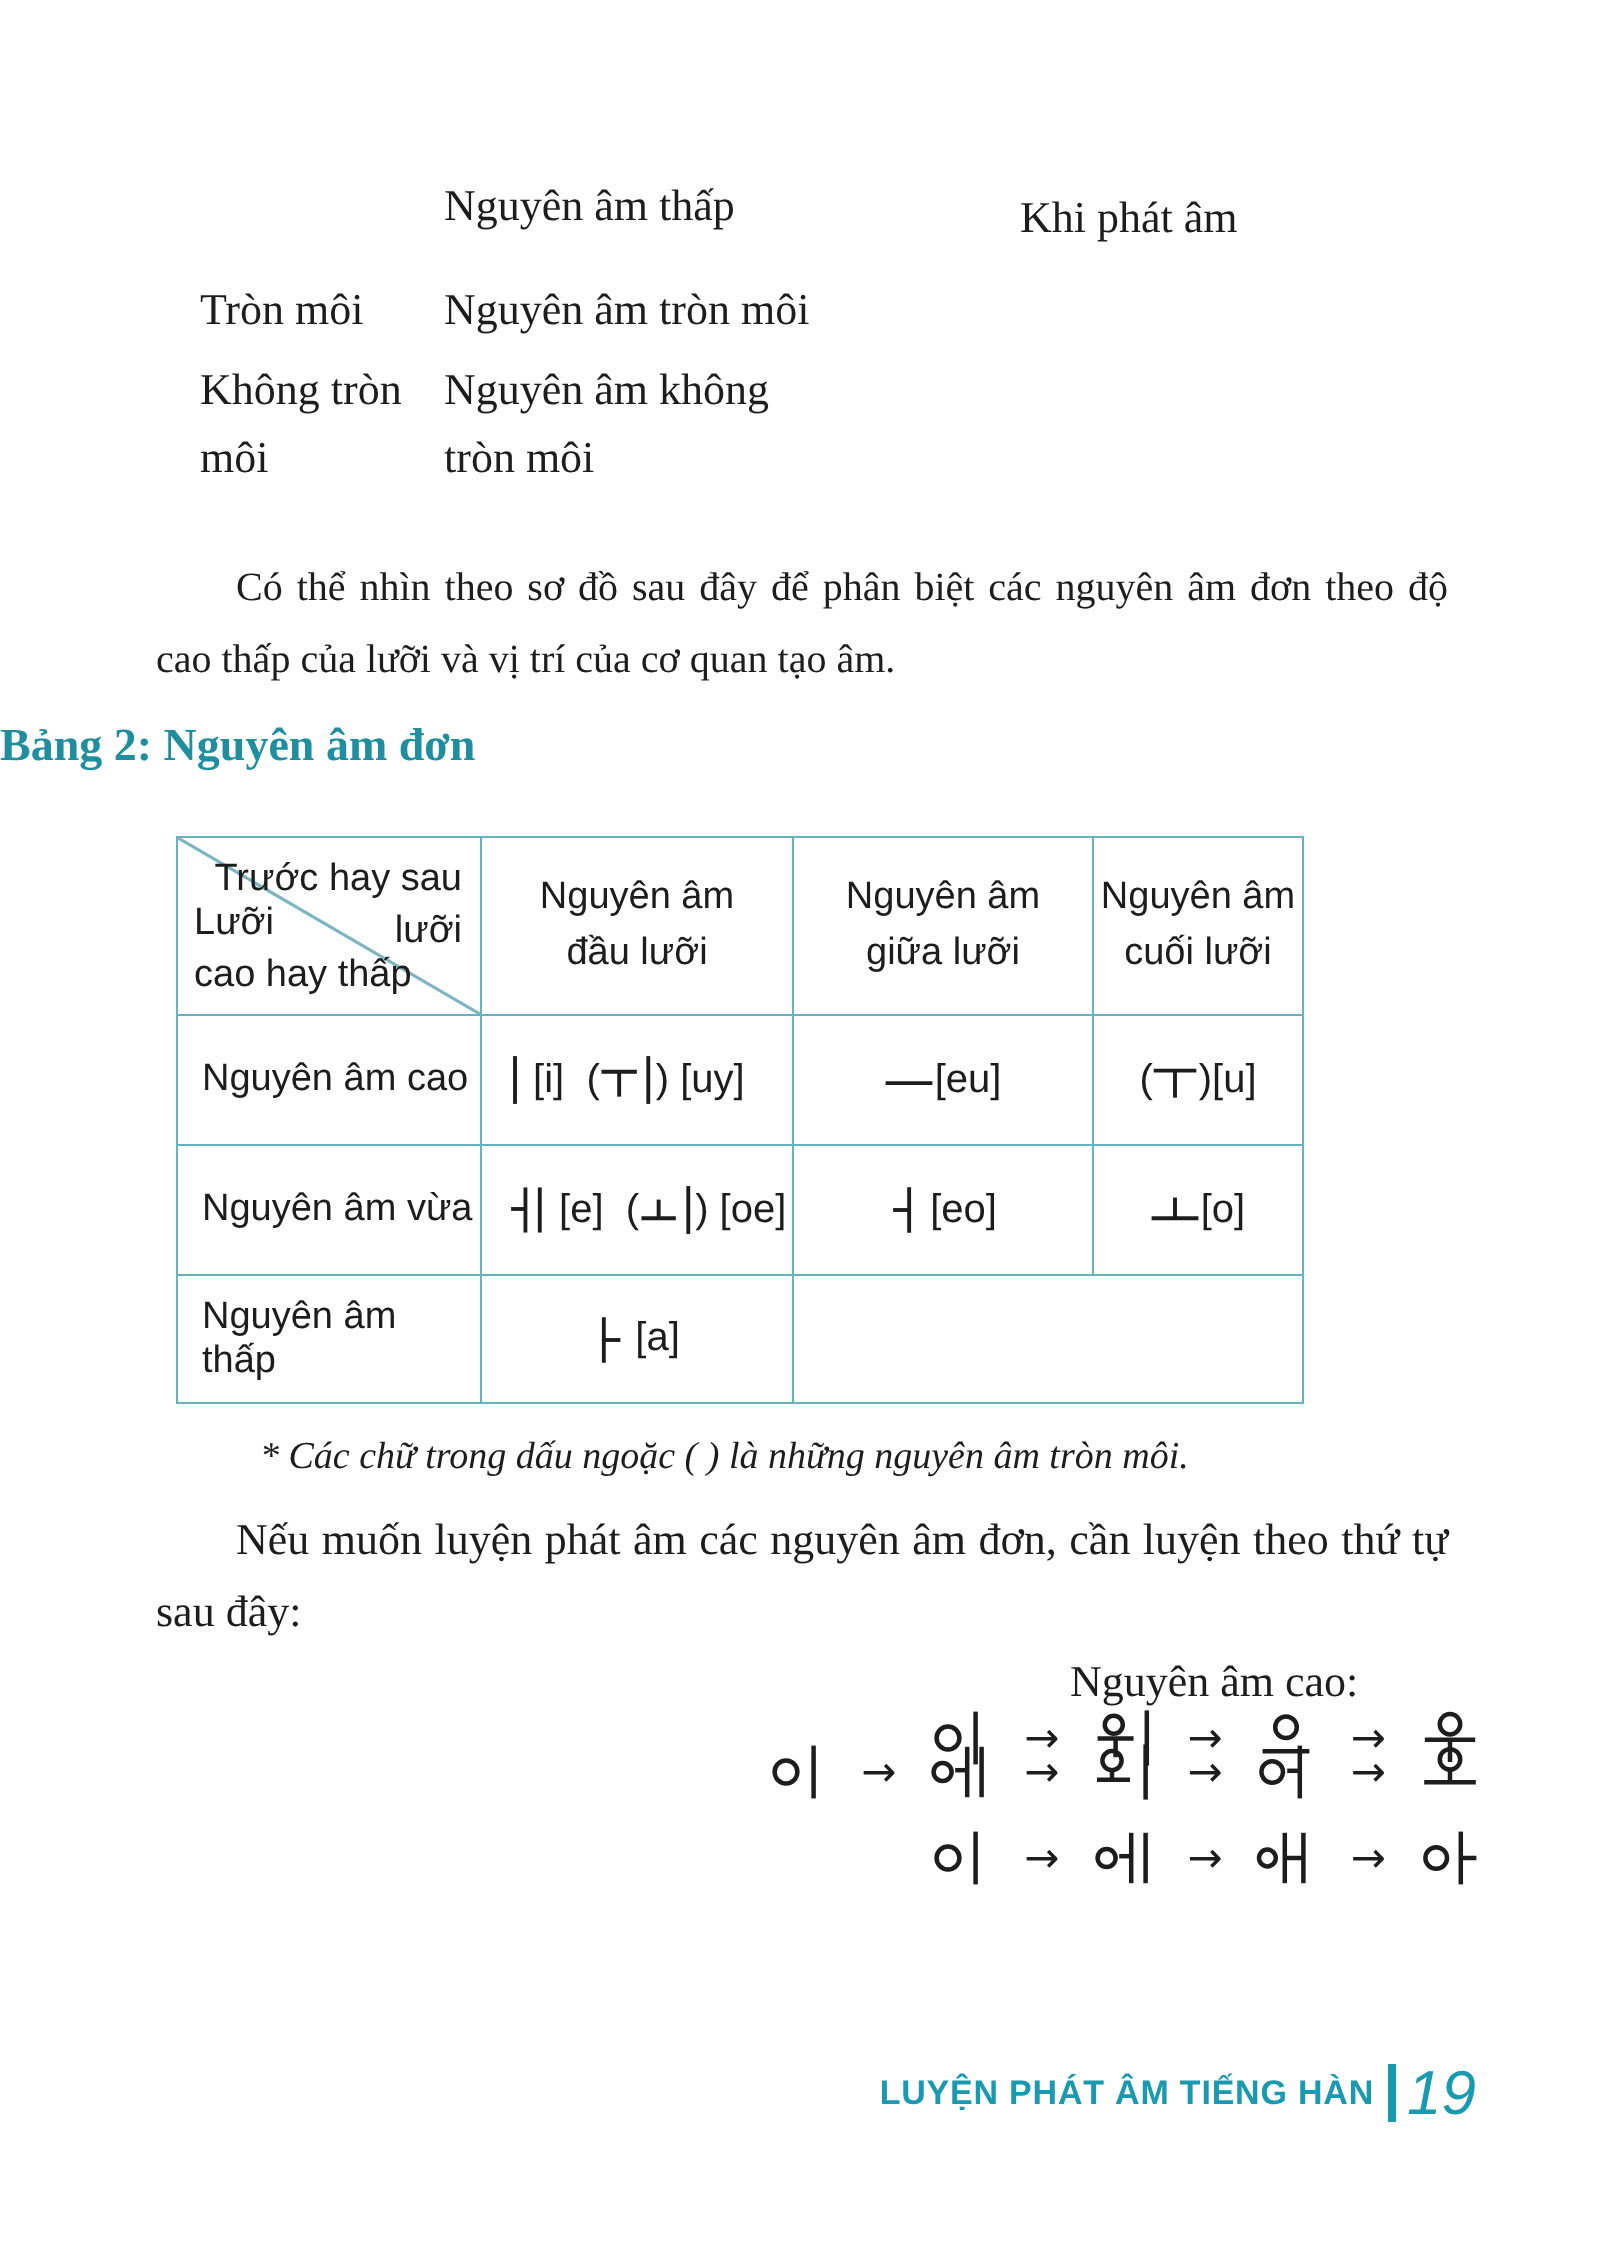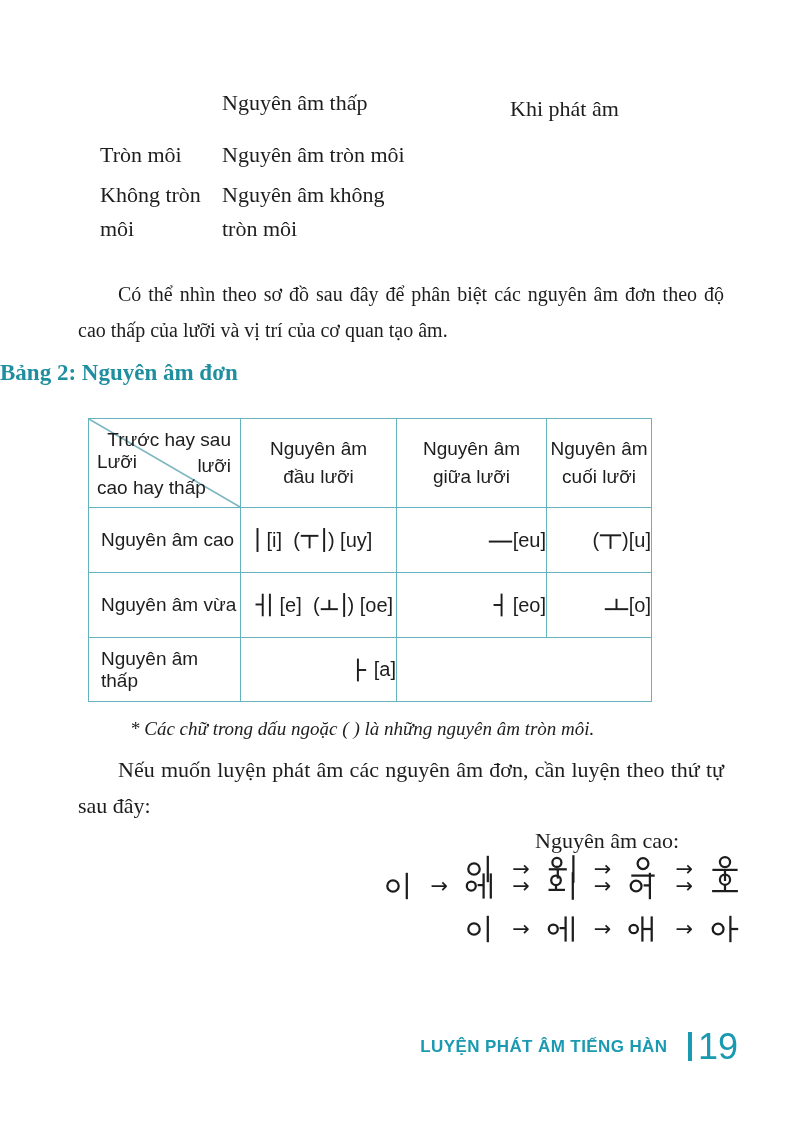--- a/index.html
+++ b/index.html
@@ -44,21 +44,21 @@
   .vcell{
     border-right:1.5px solid var(--tborder);
     border-bottom:1.5px solid var(--tborder);
     position:relative;display:flex;align-items:center;
   }
   .vcell.last-col{border-right:none;}
   .vcell.last-row{border-bottom:none;}
   .vcell.head{justify-content:center;text-align:center;white-space:pre-line;line-height:28px;}
   .vcell.rowlabel{padding-left:12px;}
   .vcell.c-left{padding-left:13px;justify-content:flex-start;}
-  .vcell.c-center{justify-content:flex-end;}
+  .vcell.c-center{justify-content:center;}
   .corner{display:block;}
   .corner .diag{position:absolute;left:0;top:0;width:100%;height:100%;}
   .corner .tr{position:absolute;top:8px;right:9px;text-align:right;white-space:pre-line;line-height:26px;}
   .corner .bl{position:absolute;left:8px;bottom:6px;text-align:left;white-space:pre-line;line-height:26px;}
   .hgtext{white-space:pre;font-size:20px;}
   .hg{display:block;flex:0 0 auto;}
   .hgwrap{display:flex;align-items:center;}
   
   .footnote{
     position:absolute;left:130px;top:718px;width:560px;
@@ -75,23 +75,23 @@
   .practice-row .seq{display:flex;align-items:center;}
   .practice-row .seq .arrow{
     font-family:"DejaVu Sans", sans-serif;font-size:21px;margin:0 17px;color:var(--ink);
   }
   
   .footer{
     position:absolute;top:1032px;right:62px;
     display:flex;align-items:center;
     font-family:"Liberation Sans", sans-serif;color:var(--teal-bright);
   }
-  .footer .ftitle{font-size:17px;font-weight:bold;letter-spacing:0.4px;margin-right:21px;}
+  .footer .ftitle{font-size:17px;font-weight:bold;letter-spacing:0.4px;margin-right:7px;}
   .footer .fbar{width:3.5px;height:29px;background:var(--teal-bright);margin-right:6px;}
-  .footer .fpage{font-size:36px;line-height:29px;}
+  .footer .fpage{font-size:31px;line-height:29px;font-style:italic;}
 </style>
 </head>
 <body>
 
 <div class="top-block">
   <div class="cell"></div>
   <div class="cell">Nguyên âm thấp</div>
 
   <div class="cell r2">Khi phát âm</div>
   <div class="cell r2">Tròn môi</div>

